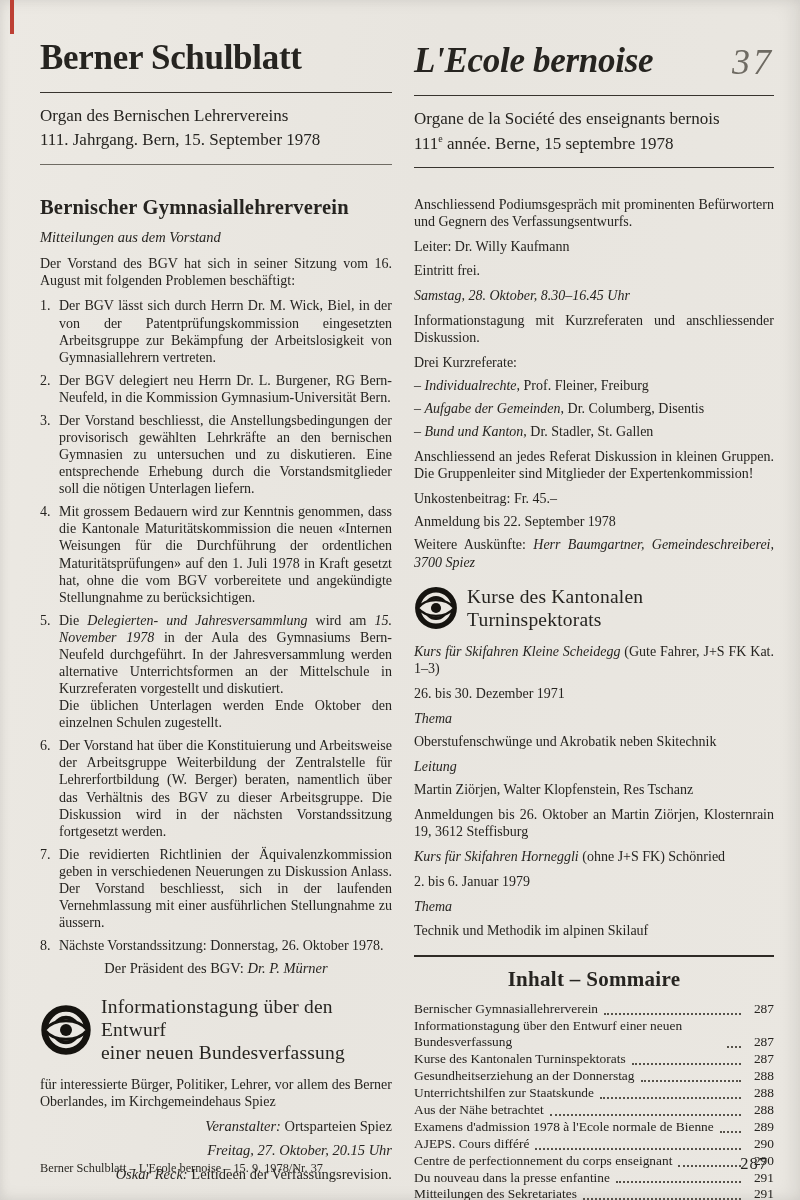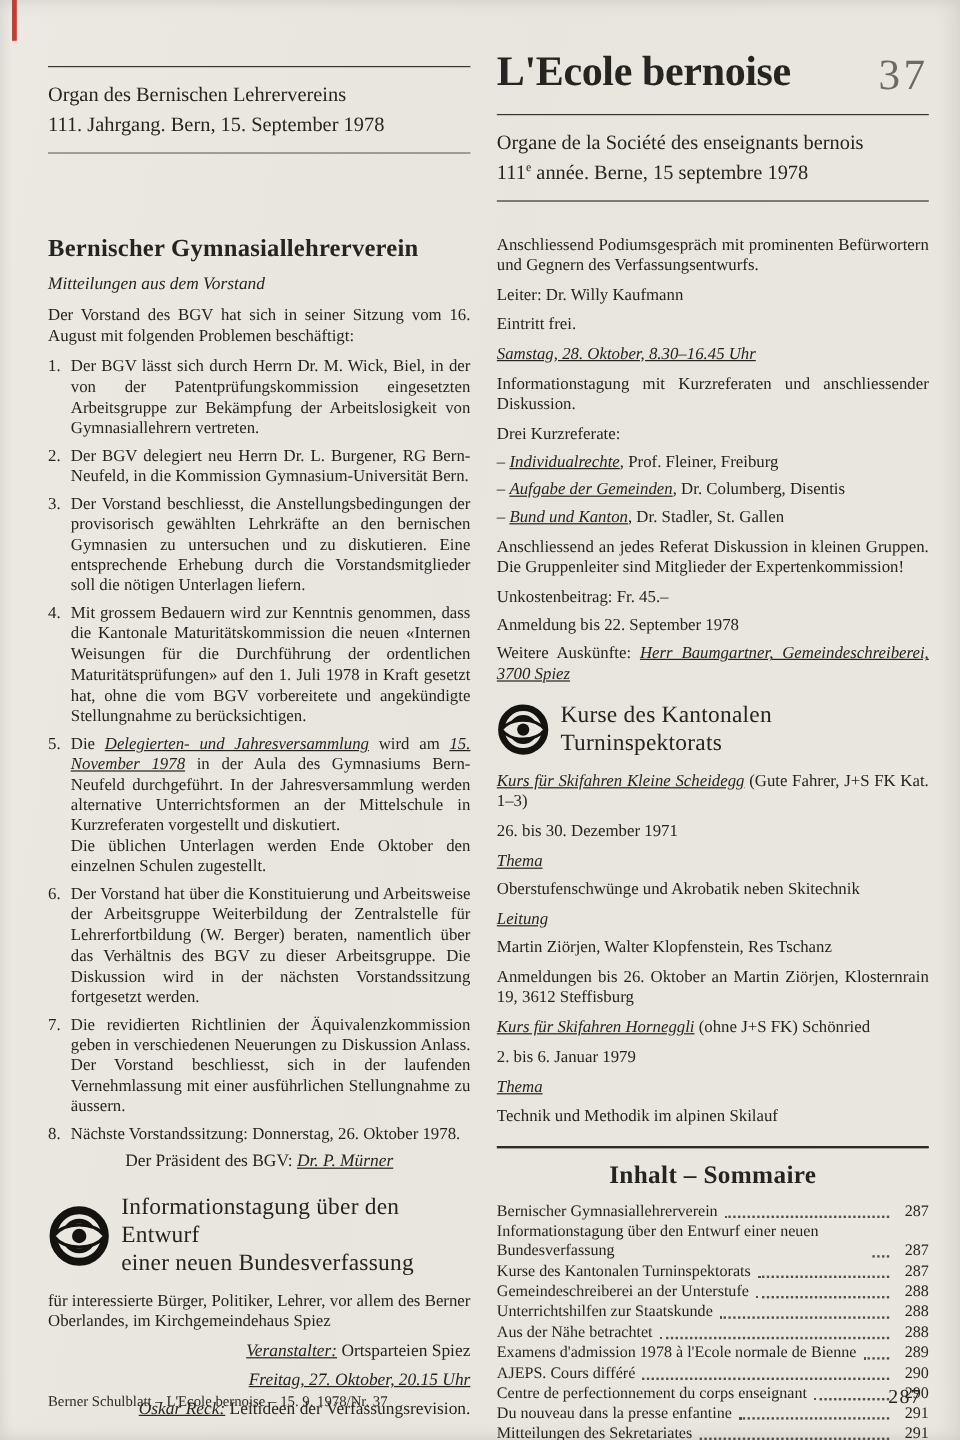--- a/index.html
+++ b/index.html
@@ -9,39 +9,39 @@
     font-family:"Liberation Serif","DejaVu Serif",serif;
     color:#262420;overflow:hidden;
     box-shadow:inset -6px 0 18px rgba(0,0,0,.08), inset 3px 0 10px rgba(0,0,0,.05);
   }
   .reg-mark{position:absolute;left:10px;top:0;width:4px;height:34px;background:#bd4034;}
   
   .header{display:flex;gap:22px;padding:40px 26px 0 40px;}
   .h-left{width:352px;flex:none;}
   .h-right{flex:1;min-width:0;}
   .title{font-size:35px;font-weight:700;letter-spacing:-.3px;line-height:1.05;white-space:nowrap;}
-  .title-row{display:flex;justify-content:space-between;align-items:center;}
+  .title-row{display:flex;justify-content:space-between;align-items:flex-end;font-style:italic;}
   .issue{font-size:36px;font-weight:400;color:#6e6a62;letter-spacing:3px;line-height:1;margin-top:4px;}
   .rule1{border:none;border-top:1.7px solid #38342e;margin:15px 0 11px;}
   .rule2{border:none;border-top:1.7px solid #38342e;margin:11px 0 0;}
   .h-left .rule2{border-top-color:#6f6b63;}
   .subtitle{font-size:17px;line-height:1.45;}
   sup{font-size:10px;}
   
   .cols{display:flex;gap:22px;padding:28px 26px 0 40px;}
   .col-l{width:352px;flex:none;}
   .col-r{flex:1;min-width:0;}
   .sec-h{font-size:20.5px;font-weight:700;letter-spacing:.2px;margin:0 0 10px;}
   .sub-ital{font-size:14.5px;font-style:italic;margin:0 0 9px;}
   .body-p{font-size:14px;line-height:1.22;text-align:justify;margin:0 0 8px;}
   .tight{margin-bottom:6px;}
   .num-item{display:flex;margin:0 0 6px;font-size:14px;line-height:1.22;}
   .num{width:19px;flex:none;}
   .num-text{flex:1;min-width:0;text-align:justify;}
-  .it{font-style:italic;text-decoration:underline;}
+  .it{font-style:italic;}
   .signature{font-size:14.5px;text-align:center;margin:2px 0 18px;}
   
   .icon-head{display:flex;gap:9px;align-items:center;margin:14px 0 12px;}
   .eye{flex:none;}
   .icon-h{font-size:19.5px;line-height:1.18;font-weight:400;letter-spacing:.2px;}
   .meta-line{font-size:14.5px;margin:0 0 7px;text-align:right;}
   
   .toc-rule{border:none;border-top:2px solid #2f2b26;margin:16px 0 10px;}
   .toc-h{font-size:21px;font-weight:700;letter-spacing:.3px;margin:0 0 9px;text-align:center;}
   .toc{font-size:13.4px;line-height:1.26;}
@@ -54,20 +54,21 @@
   .pageno{position:absolute;right:32px;bottom:26px;font-size:16.5px;letter-spacing:1px;}
 </style>
 </head>
 <body>
 
 <div class="page">
   <div class="reg-mark"></div>
 
   <div class="header">
     <div class="h-left">
+      <div class="title">Berner Schulblatt</div>
       <hr class="rule1">
       <div class="subtitle">
         <div>Organ des Bernischen Lehrervereins</div>
         <div>111. Jahrgang. Bern, 15. September 1978</div>
       </div>
       <hr class="rule2">
     </div>
     <div class="h-right">
       <div class="title-row">
         <div class="title">L'Ecole bernoise</div>
@@ -194,21 +195,21 @@
             <span class="toc-label">Informationstagung über den Entwurf einer neuen Bundesverfassung</span>
             <span class="toc-dots"></span>
             <span class="toc-page">287</span>
           </div>
         <div class="toc-row">
             <span class="toc-label">Kurse des Kantonalen Turninspektorats</span>
             <span class="toc-dots"></span>
             <span class="toc-page">287</span>
           </div>
         <div class="toc-row">
-            <span class="toc-label">Gemeindeschreiberei an der Unterstufe</span>
+            <span class="toc-label">Gesundheitserziehung an der Donnerstag</span>
             <span class="toc-dots"></span>
             <span class="toc-page">288</span>
           </div>
         <div class="toc-row">
             <span class="toc-label">Unterrichtshilfen zur Staatskunde</span>
             <span class="toc-dots"></span>
             <span class="toc-page">288</span>
           </div>
         <div class="toc-row">
             <span class="toc-label">Aus der Nähe betrachtet</span>

